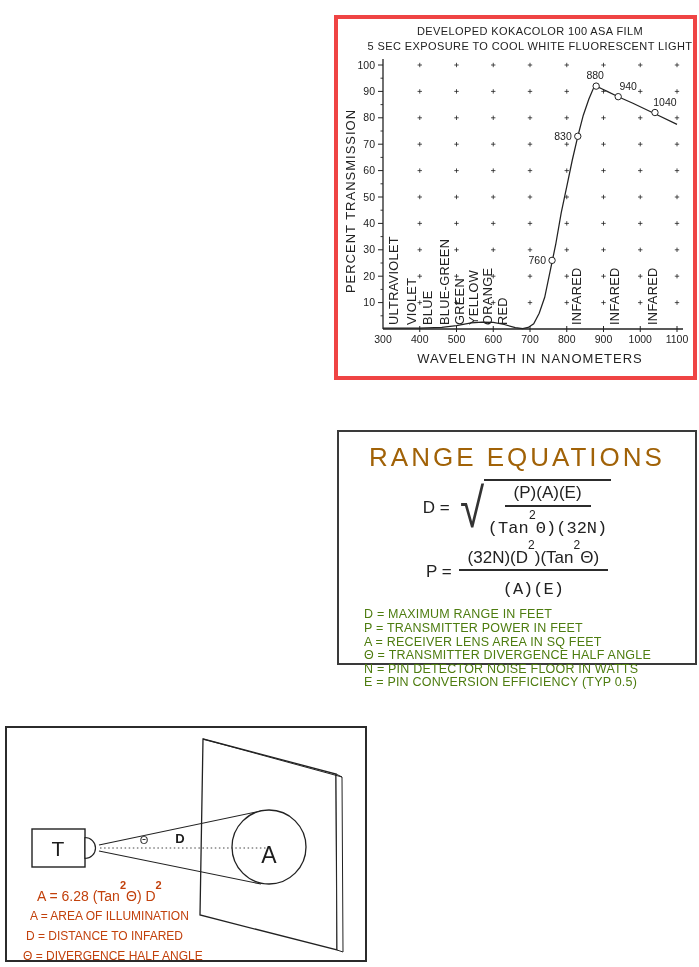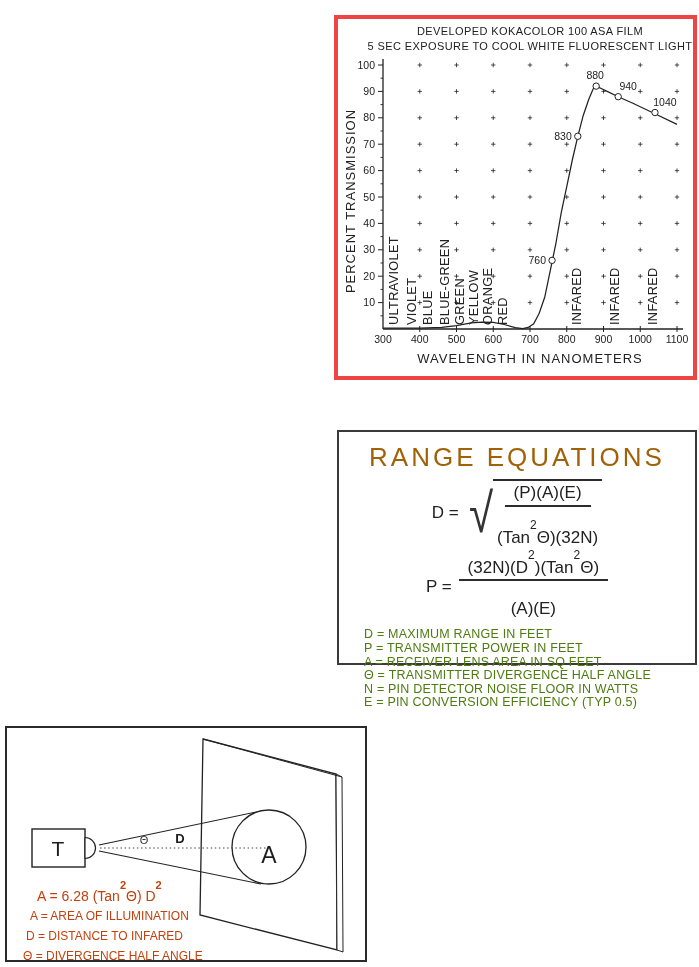--- a/index.html
+++ b/index.html
@@ -22,21 +22,21 @@
     margin-top: 10px; color: #a16207; font-weight: 500; white-space: nowrap;
   }
   .eq { display: flex; justify-content: center; align-items: center; font-size: 17px; color:#222; }
   .eq-lhs { margin-right: 7px; }
   .eq1 { margin-top: 6px; }
   .eq2 { margin-top: 7px; }
   .sqrt-sym { font-size: 55px; font-weight: 300; line-height: 52px; margin-right: -3px; transform: scaleX(.8); color:#333; }
   .radicand { border-top: 2px solid #2c2c2c; padding: 2px 4px 0 4px; }
   .frac { display: inline-flex; flex-direction: column; align-items: center; }
   .frac .num { border-bottom: 2px solid #2c2c2c; padding: 0 9px 2px 9px; text-align:center; }
-  .frac .den { padding-top: 18px; text-align:center; }
+  .frac .den { padding-top: 9px; text-align:center;font-family:Liberation Mono, monospace; }
   .eq sup { font-size: 12px; position: relative; top: -7px; letter-spacing:0; }
   .eq-legend { margin: 9px 0 0 25px; font-size: 12.5px; line-height: 13.6px; color:#4d7c0f; letter-spacing:.2px; }
   .eq-legend > div { white-space: nowrap; }
 
   
   #diagram-box { left: 5px; top: 726px; width: 362px; height: 236px; border: 2px solid #2b2b2b; }
   #diagram-box svg { position:absolute; left:0; top:0; display:block; }
   .diag-text { position: absolute; left: 16px; top: 157px; color: #c2410c; }
   .diag-eq { margin-left: 14px; font-size: 14px; white-space: nowrap; }
   .diag-eq sup { font-size: 11px; position: relative; top: -6px; font-weight:600; }

